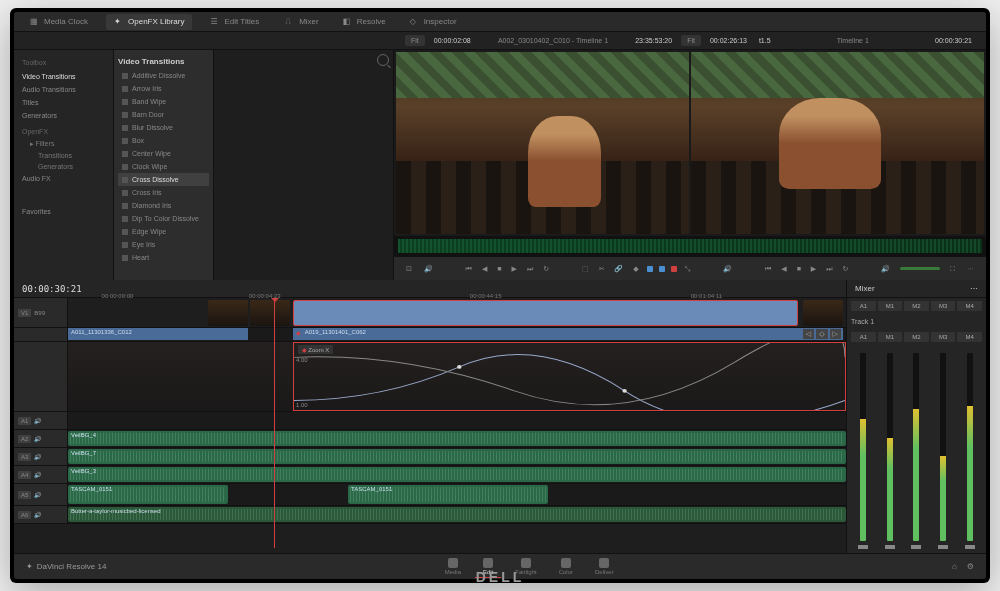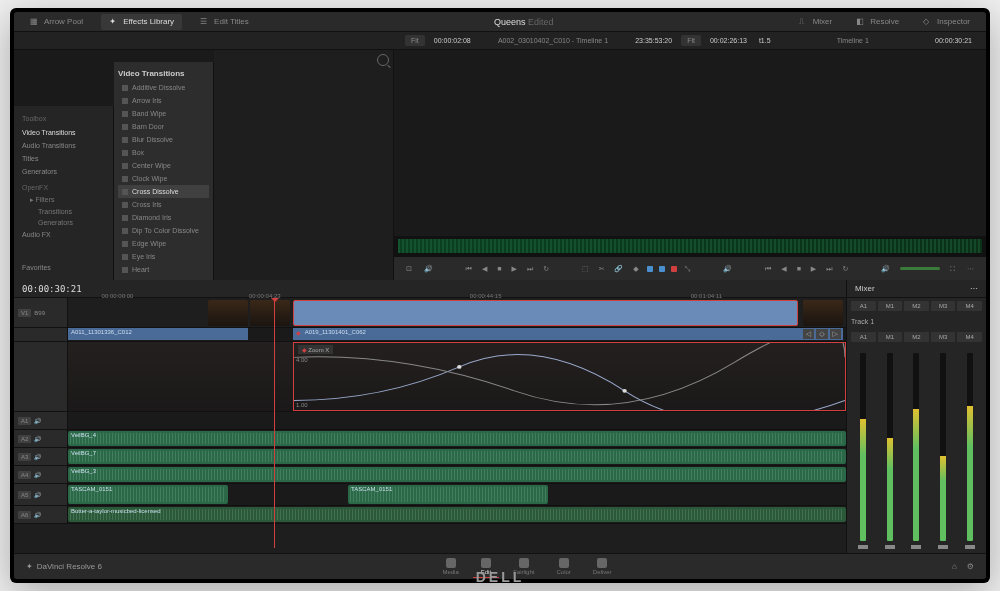--- a/index.html
+++ b/index.html
@@ -16,21 +16,21 @@
 .topbar .right-tabs { display: flex; gap: 8px; }
 .ico { width: 10px; height: 10px; display: inline-block; }
 
 
 .subheader { height: 18px; background: #222; display: flex; align-items: center; padding: 0 8px; font-size: 7px; color: #888; border-bottom: 1px solid #111; }
 .subheader .spacer { flex: 1; }
 .subheader .dropdown { padding: 2px 6px; background: #333; margin: 0 3px; border-radius: 2px; }
 .subheader .tc { color: #ccc; margin: 0 6px; }
 
 
-.upper { height: 230px; display: flex; align-items: flex-end; }
+.upper { height: 230px; display: flex; }
 .sidebar-left { width: 100px; background: #252525; border-right: 1px solid #111; padding: 6px; }
 .sidebar-left .group { color: #888; font-size: 7px; padding: 3px 2px; cursor: pointer; }
 .sidebar-left .group.active { color: #ddd; }
 .sidebar-left .sub { padding-left: 10px; color: #777; font-size: 7px; padding-top: 2px; padding-bottom: 2px; }
 .sidebar-left .favorites { margin-top: 20px; color: #888; }
 
 .effects-list { width: 100px; background: #2d2d2d; border-right: 1px solid #111; padding: 4px; overflow: hidden; }
 .effects-list .header { color: #ccc; font-size: 8px; padding: 3px 0; font-weight: bold; }
 .effects-list .item { color: #888; font-size: 7px; padding: 3px 4px; display: flex; align-items: center; gap: 4px; cursor: pointer; }
 .effects-list .item.sel { background: #404040; color: #ddd; }
@@ -117,31 +117,30 @@
 </style>
 </head>
 <body>
 
 <div class="monitor">
   <div class="screen">
 
     <div class="topbar">
       <div class="tab">
           <span class="ico">▦</span>
-          <span>Arrow Pool</span>
+          <span>Media Clock</span>
         </div>
       <div class="tab active">
           <span class="ico">✦</span>
-          <span>Effects Library</span>
+          <span>OpenFX Library</span>
         </div>
       <div class="tab">
           <span class="ico">☰</span>
           <span>Edit Titles</span>
         </div>
-      <div class="center-title"><span>Queens</span> <span style="color:#666">Edited</span></div>
       <div class="right-tabs">
         <div class="tab">
             <span class="ico">⎍</span>
             <span>Mixer</span>
           </div>
         <div class="tab">
             <span class="ico">◧</span>
             <span>Resolve</span>
           </div>
         <div class="tab">
@@ -478,21 +477,21 @@
               </div>
               <div class="fader-handle"></div>
             </div>
         </div>
       </div>
     </div>
 
     <div class="bottombar">
       <div class="app-name">
         <span>✦</span>
-        <span>DaVinci Resolve 6</span>
+        <span>DaVinci Resolve 14</span>
       </div>
       <div class="spacer"></div>
       <div class="pages-center">
         <div class="page">
             <div class="pico"></div>
             <span>Media</span>
           </div>
         <div class="page active">
             <div class="pico"></div>
             <span>Edit</span>

